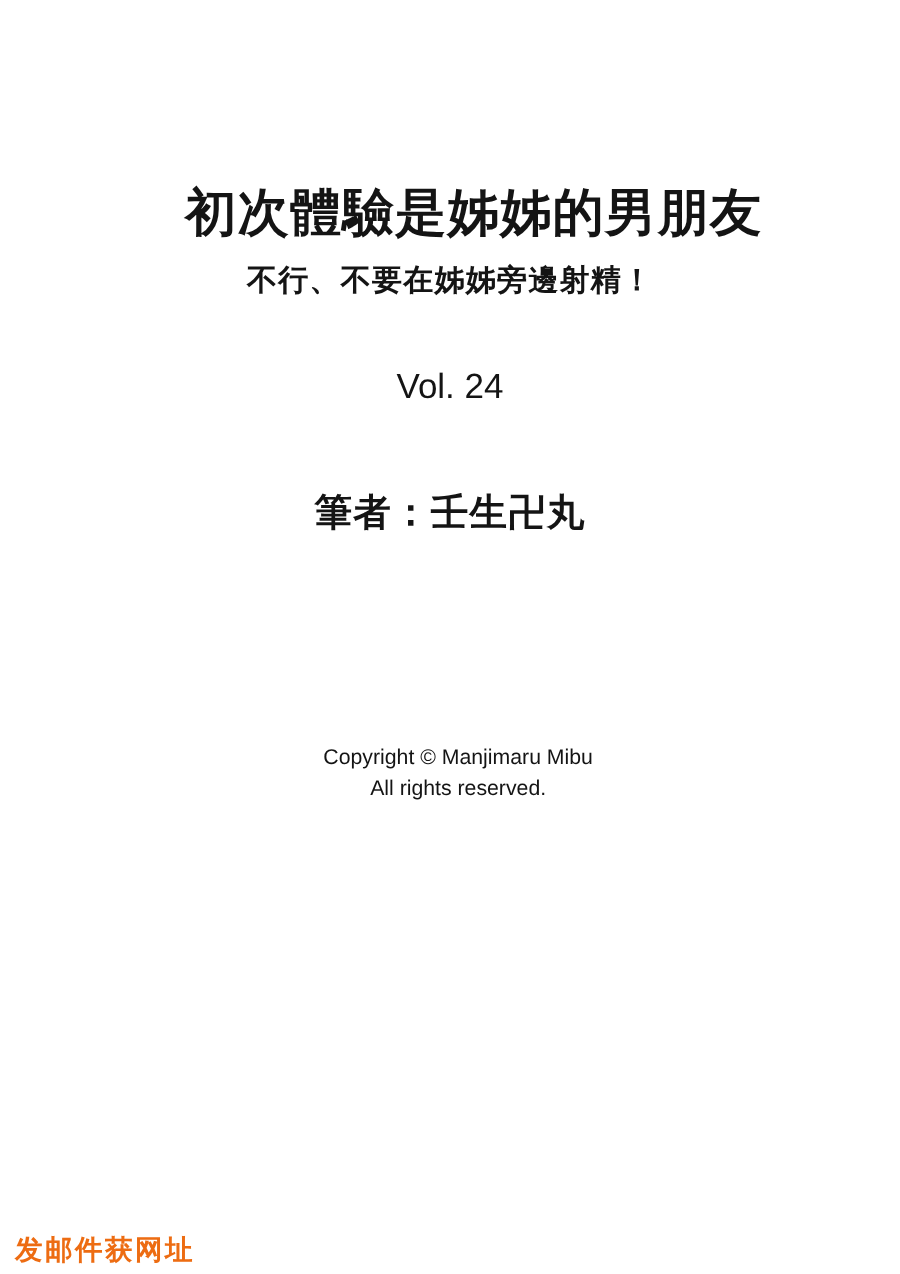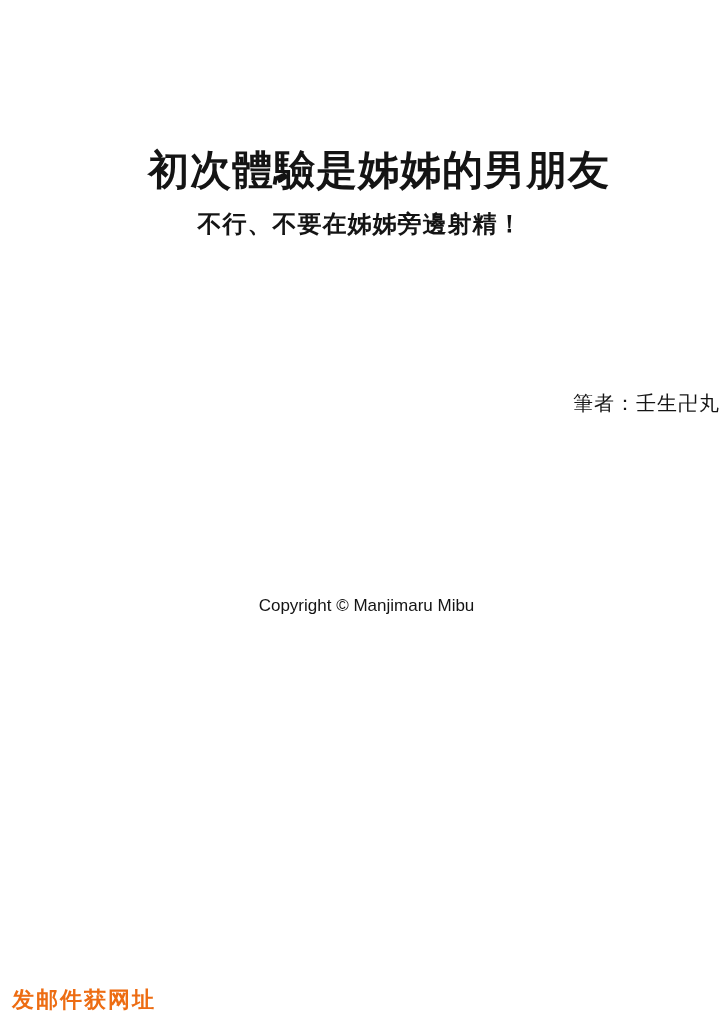--- a/index.html
+++ b/index.html
@@ -36,24 +36,23 @@
     font-weight: bold;
     letter-spacing: 1px;
   }
   .volume {
     top: 293px;
     font-size: 28px;
     font-weight: normal;
   }
   .author {
     top: 390px;
-    font-size: 20px;
-    font-weight: normal;
+    font-size: 30px;
+    font-weight: bold;
     letter-spacing: 1px;
-    text-align: right;
   }
   .copyright {
     position: absolute;
     top: 593px;
     left: 13px;
     right: 0;
     text-align: center;
   }
   .copyright p {
     margin: 0;
@@ -85,24 +84,26 @@
 </style>
 </head>
 <body>
 
 <div class="page">
 
   <h1 class="centered title">初次體驗是姊姊的男朋友</h1>
 
   <h2 class="centered subtitle">不行、不要在姊姊旁邊射精！</h2>
 
+  <div class="centered volume">Vol. 24</div>
 
   <div class="centered author">筆者：壬生卍丸</div>
 
   <div class="copyright">
     <p>Copyright © Manjimaru Mibu</p>
+    <p>All rights reserved.</p>
   </div>
 
   <div class="watermark">
     <span class="watermark-cta">发邮件获网址</span>
   </div>
 
 </div>
 
 </body></html>

